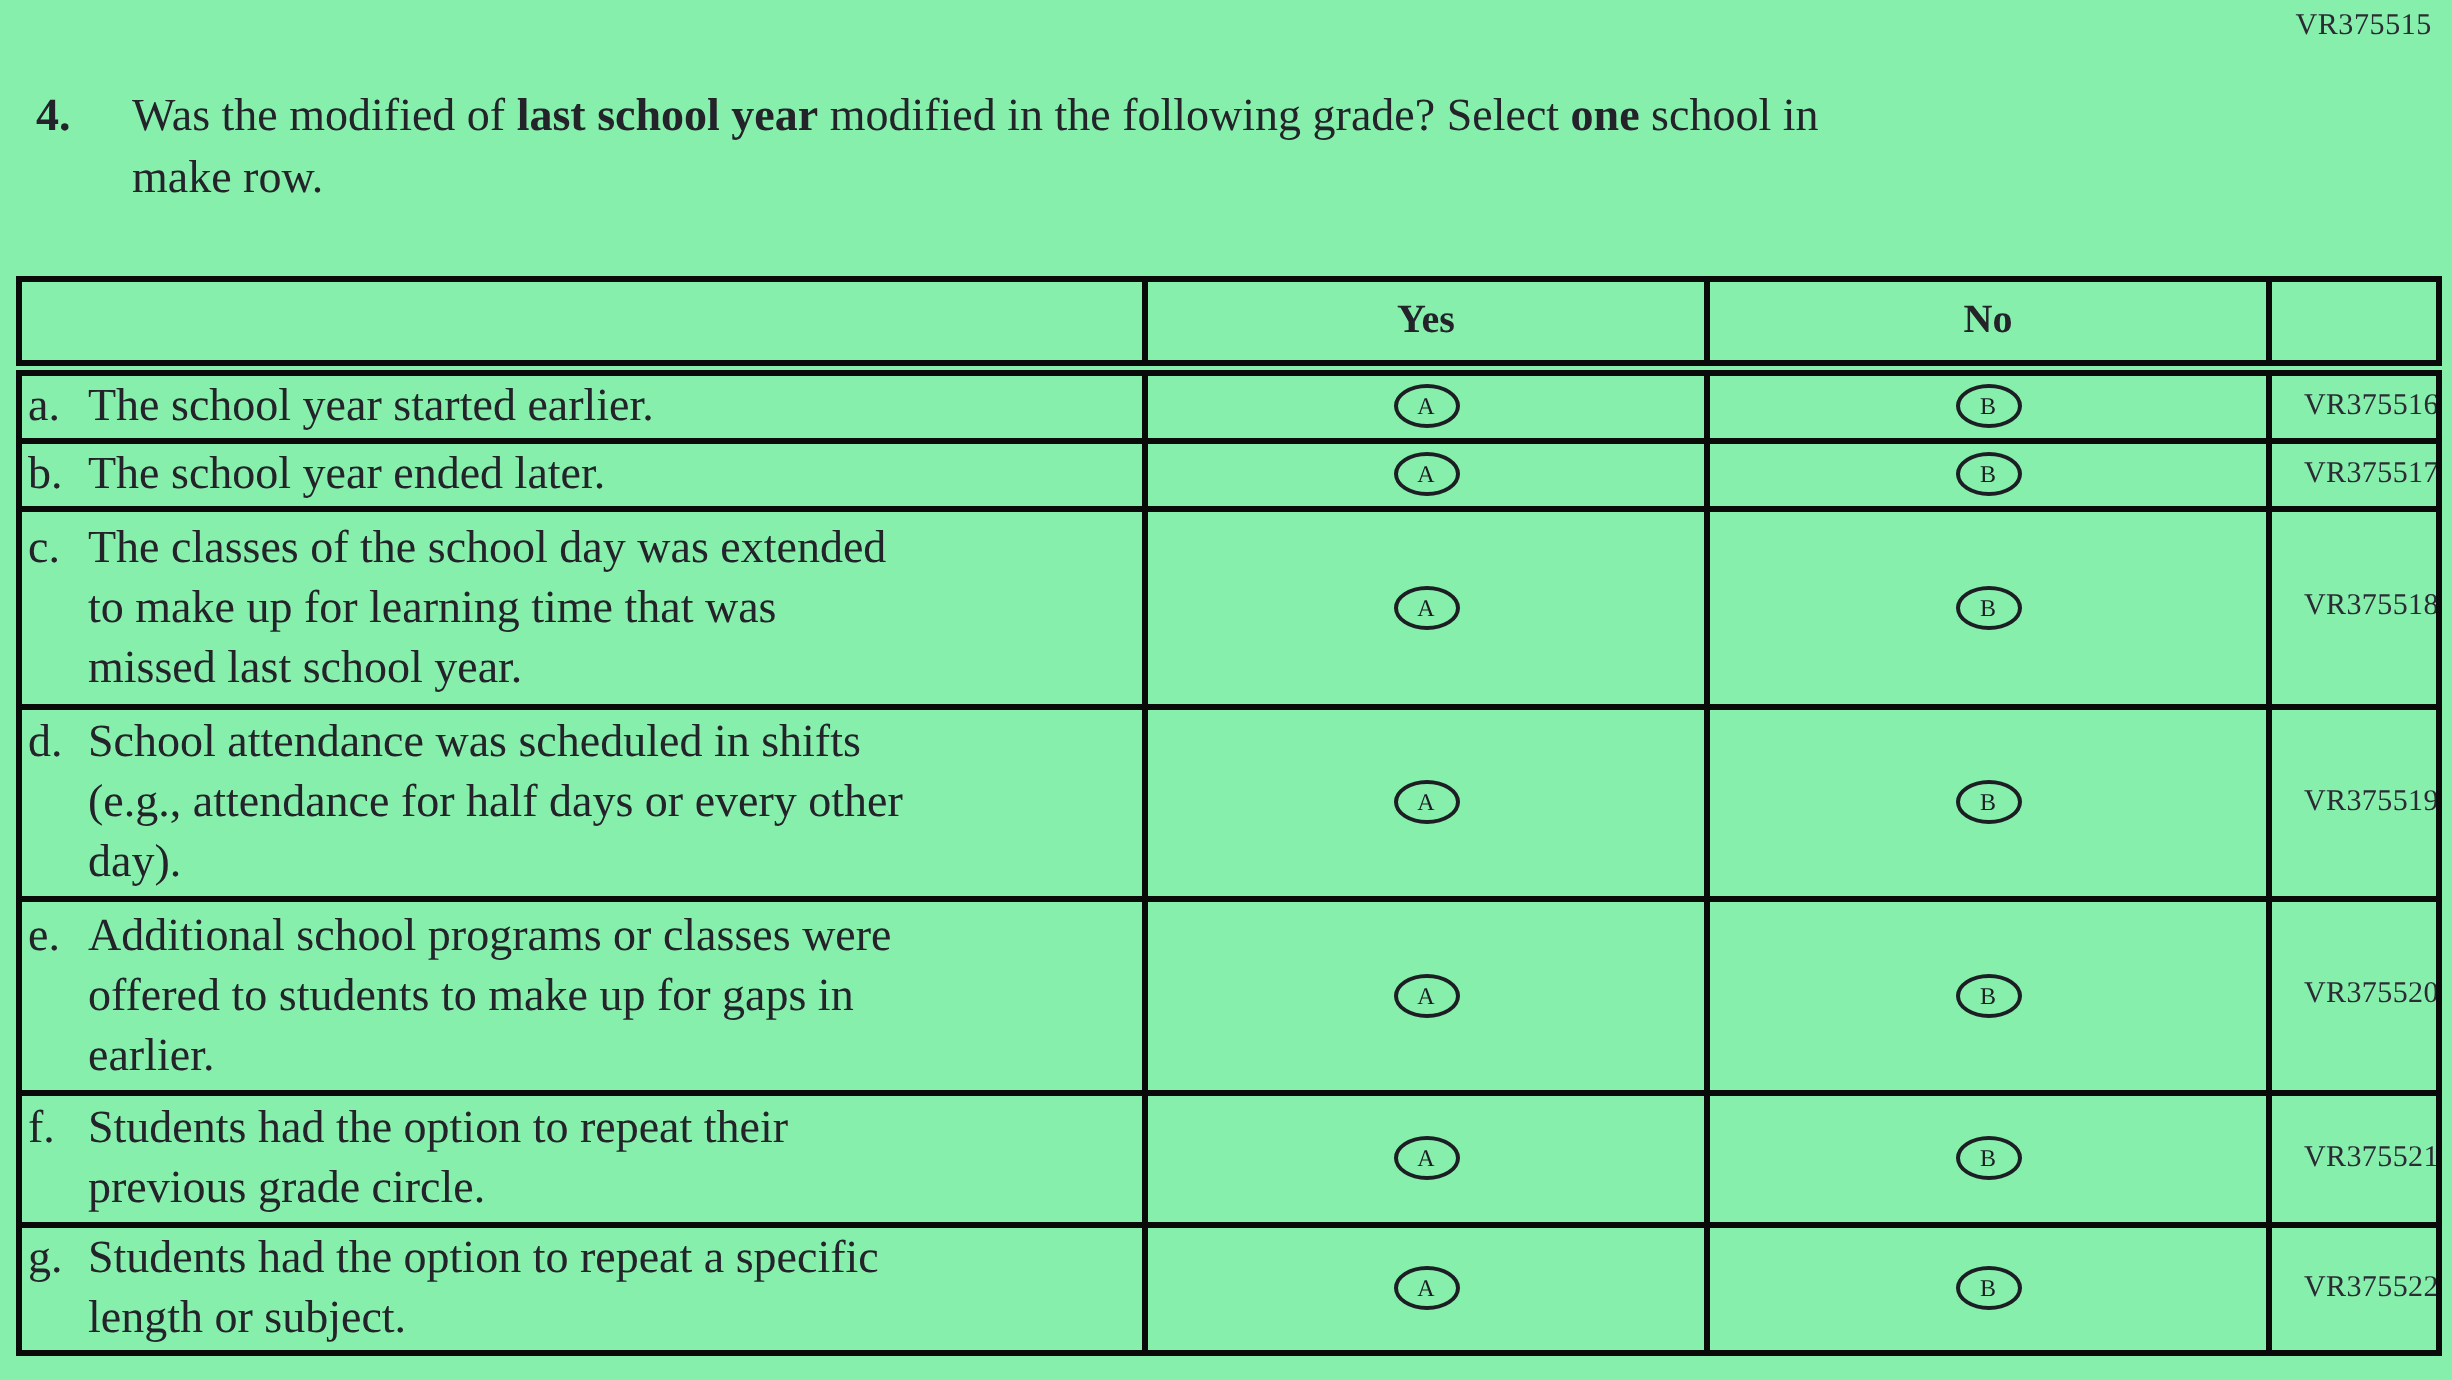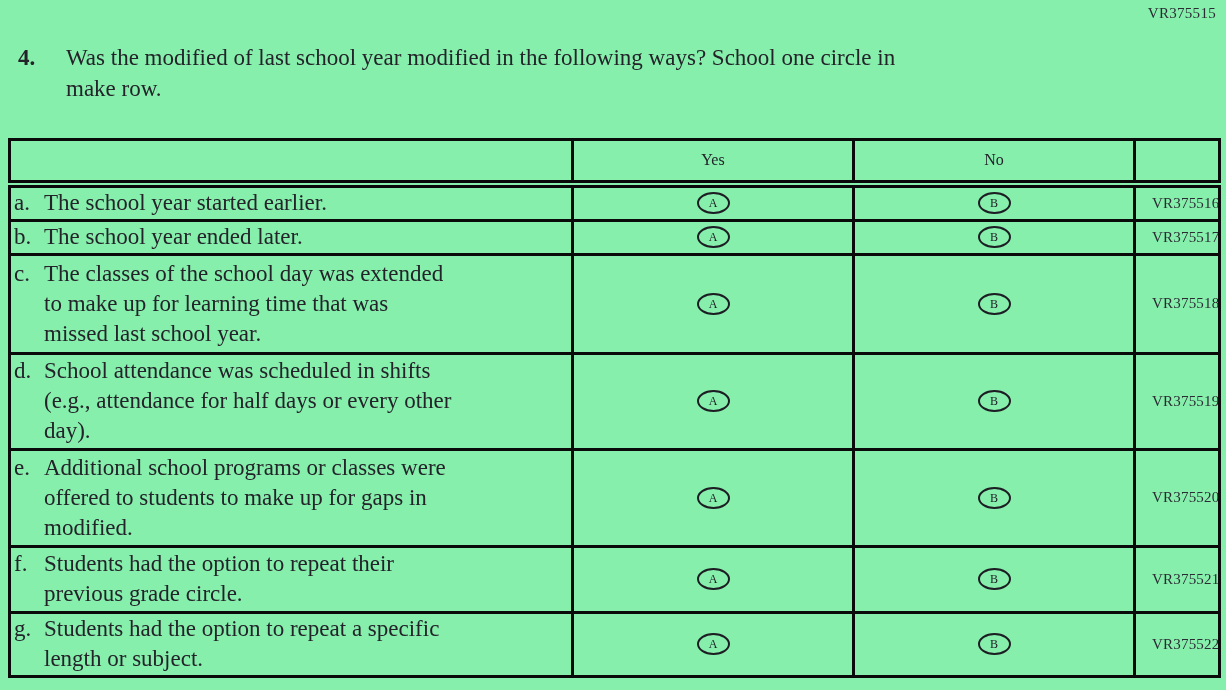--- a/index.html
+++ b/index.html
@@ -17,33 +17,33 @@
   }
   .question{position:absolute;top:42px;left:0;width:1120px;}
   .qnum{
     position:absolute;left:18px;top:0;
     font-weight:bold;font-size:23px;line-height:31px;
   }
   .qtext{
     margin:0 0 0 66px;
     font-size:23px;line-height:31px;
   }
-  .qtext b{font-weight:normal;}
+  .qtext b{font-weight:bold;}
   table.grid{
     position:absolute;left:8px;top:138px;
     width:1210px;
     border-collapse:collapse;
     table-layout:fixed;
   }
   table.grid, table.grid th, table.grid td{
     border:3px solid #0a0a0a;
   }
   table.grid thead th{
     border-bottom:8px double #0a0a0a;
-    font-size:16px;font-weight:normal;
+    font-size:20px;font-weight:bold;
     text-align:center;vertical-align:middle;
     padding:0;
   }
   tr.h-head{height:44px;}
   tr.r-a td{height:31px;}
   tr.r-b td{height:31px;}
   tr.r-c td{height:96px;}
   tr.r-d td{height:93px;}
   tr.r-e td{height:94px;}
   tr.r-f td{height:63px;}
@@ -82,21 +82,21 @@
 </style>
 </head>
 <body>
 
 <div class="page">
 
   <div class="top-code">VR375515</div>
 
   <div class="question">
     <span class="qnum">4.</span>
-    <p class="qtext"><span>Was the modified of </span><b>last school year</b><span> modified in the following ways? School </span><b>one</b><span> circle in</span><br><span>make row.</span></p>
+    <p class="qtext"><span>Was the modified of </span><b>last school year</b><span> modified in the following grade? Select </span><b>one</b><span> school in</span><br><span>make row.</span></p>
   </div>
 
   <table class="grid">
     <colgroup>
       <col style="width:563px">
       <col style="width:281px">
       <col style="width:281px">
       <col style="width:85px">
     </colgroup>
     <thead>
@@ -147,21 +147,21 @@
         <td class="opt"><span class="bubble">
               <span>A</span>
             </span></td>
         <td class="opt"><span class="bubble">
               <span>B</span>
             </span></td>
         <td class="code">VR375519</td>
       </tr>
 
       <tr class="r-e">
-        <td class="stmt"><span class="letter">e.</span><span>Additional school programs or classes were</span><br><span>offered to students to make up for gaps in</span><br><span>modified.</span></td>
+        <td class="stmt"><span class="letter">e.</span><span>Additional school programs or classes were</span><br><span>offered to students to make up for gaps in</span><br><span>earlier.</span></td>
         <td class="opt"><span class="bubble">
               <span>A</span>
             </span></td>
         <td class="opt"><span class="bubble">
               <span>B</span>
             </span></td>
         <td class="code">VR375520</td>
       </tr>
 
       <tr class="r-f">

